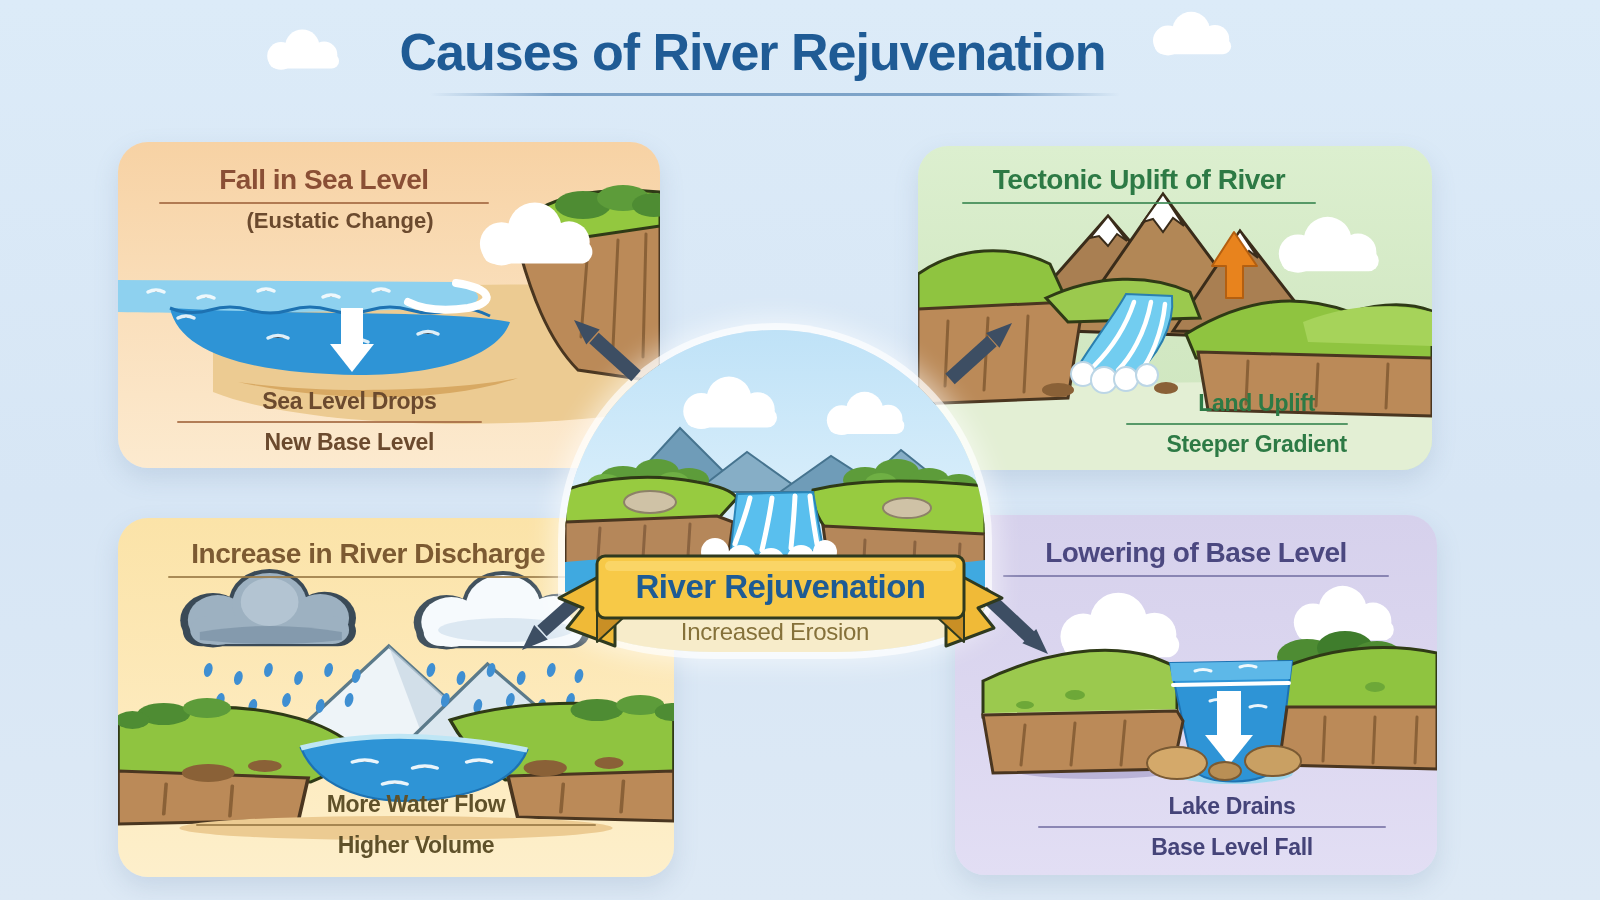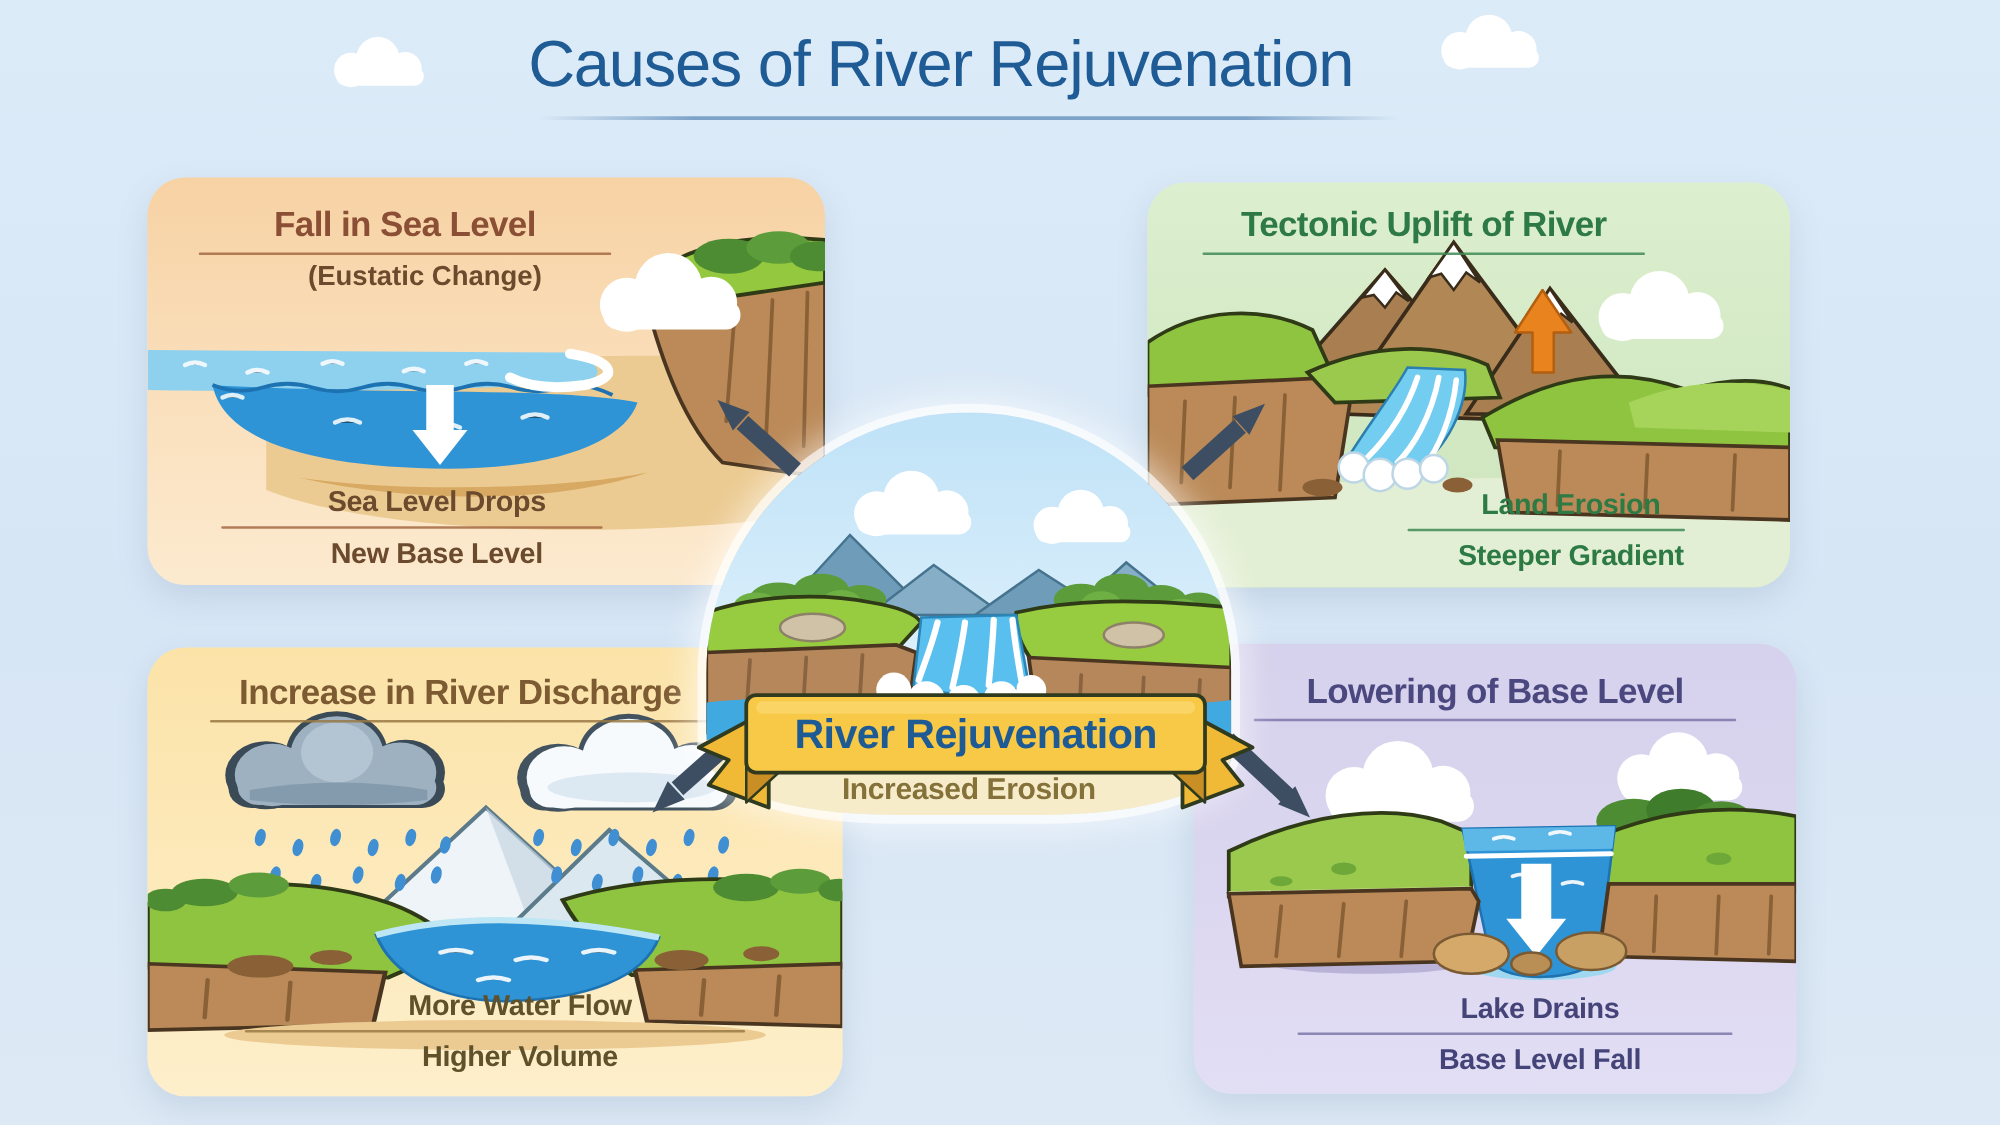--- a/index.html
+++ b/index.html
@@ -7,21 +7,21 @@
   body {
     font-family:"Liberation Sans","DejaVu Sans",sans-serif;
     background:linear-gradient(180deg,#dcebf8 0%,#d7e6f5 55%,#dde9f5 100%);
     position:relative;
   }
   .canvas { position:absolute; inset:0; }
 
   
   h1.page-title {
     position:absolute; left:0; top:22px; width:1505px; text-align:center;
-    font-size:52px; font-weight:normal; color:#1f5b95; letter-spacing:-1px;
+    font-size:52px; font-weight:bold; color:#1f5b95; letter-spacing:-1px;
   }
   .title-rule {
     position:absolute; left:430px; top:93px; width:690px; height:3px; border-radius:2px;
     background:linear-gradient(90deg,rgba(125,163,200,0),#7da3c8 18%,#7da3c8 82%,rgba(125,163,200,0));
   }
   .cloud { position:absolute; }
 
   
   .panel { position:absolute; border-radius:30px; overflow:hidden;
            box-shadow:0 10px 24px rgba(100,125,160,.18); }
@@ -61,21 +61,21 @@
 
   
   .arch {
     position:absolute; left:565px; top:330px; width:420px; height:322px; z-index:5;
     border-radius:210px 210px 150px 150px / 210px 210px 48px 48px;
     overflow:hidden; box-shadow:0 0 0 7px rgba(255,255,255,.65), 0 0 26px 12px rgba(255,255,255,.55);
   }
   .arch svg { position:absolute; inset:0; }
   .center-sub {
     position:absolute; left:0; bottom:6px; width:100%; text-align:center; z-index:4;
-    font-size:24px; font-weight:bold; color:#85713a; letter-spacing:-0.3px;
+    font-size:24px; font-weight:normal; color:#85713a; letter-spacing:-0.3px;
   }
   .banner { position:absolute; left:553px; top:544px; width:455px; height:115px; z-index:7; }
   .banner svg { position:absolute; inset:0; }
   .banner-text {
     position:absolute; left:45px; top:12px; width:365px; height:62px; line-height:62px;
     text-align:center; font-size:33px; font-weight:bold; color:#1e5b94; letter-spacing:-0.5px;
   }
   .conn { position:absolute; z-index:6; }
 </style>
 </head>
@@ -218,21 +218,21 @@
           <circle cx="72" cy="36" r="30"></circle>
           <circle cx="110" cy="50" r="23"></circle>
           <rect x="14" y="48" width="122" height="26" rx="13"></rect>
       </g>
     </svg>
     <div class="header">
       <h2>Tectonic Uplift of River</h2>
       <div class="hrule"></div>
     </div>
     <div class="labels">
-      <div class="lab">Land Erosion</div>
+      <div class="lab">Land Uplift</div>
       <div class="hrule"></div>
       <div class="lab">Steeper Gradient</div>
     </div>
   </section>
 
   <section class="panel p3">
     <svg class="art" viewBox="0 0 462 359" preserveAspectRatio="none">
       <defs>
           <ellipse id="rd" rx="3.5" ry="7" fill="#3f8fd2" transform="rotate(10)"></ellipse>
         </defs>

